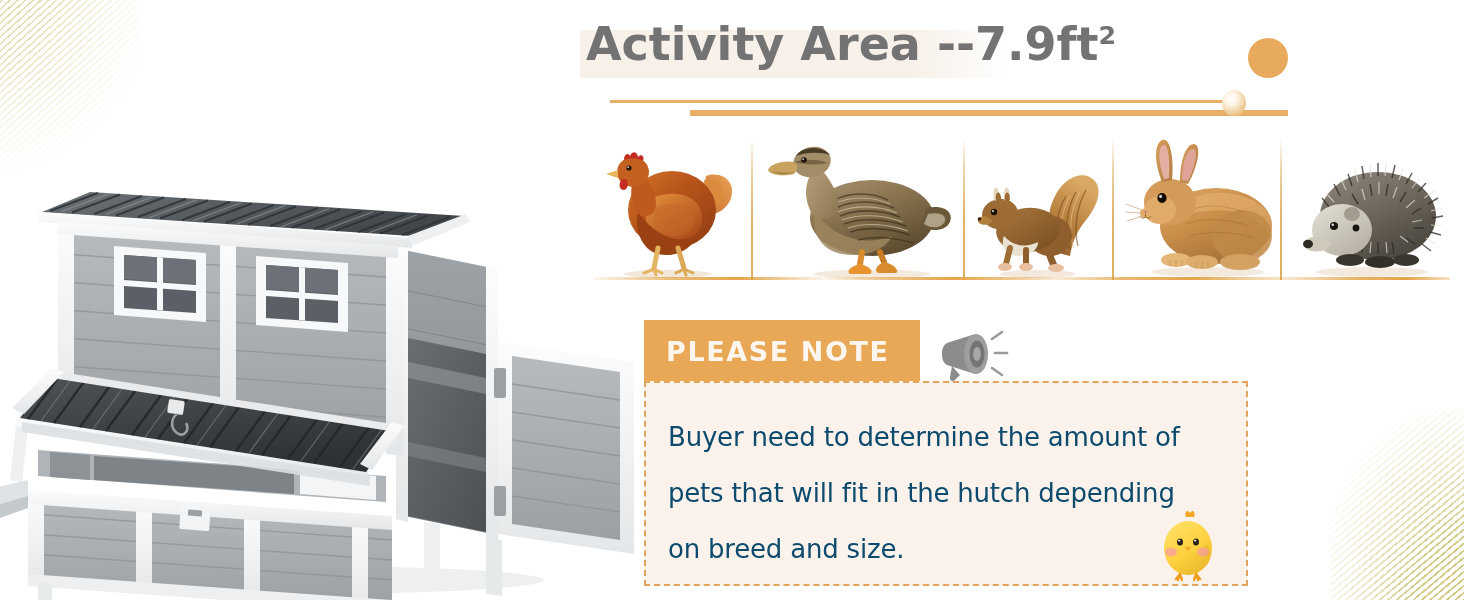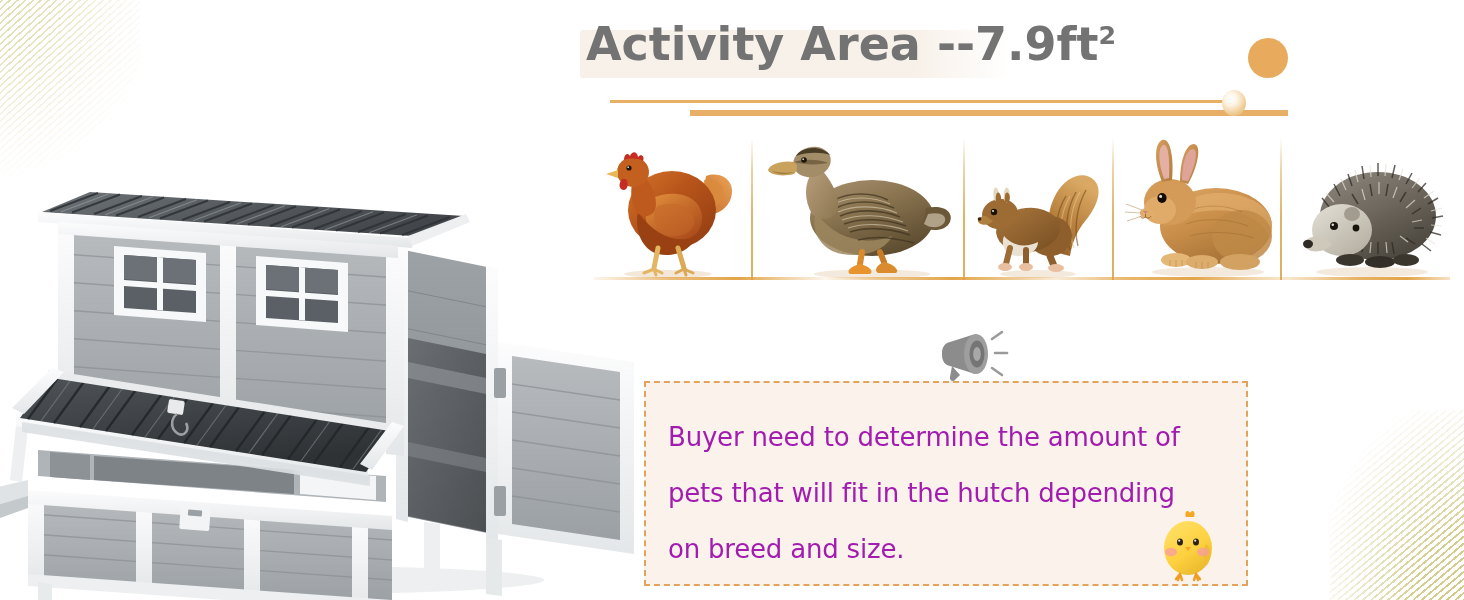--- a/index.html
+++ b/index.html
@@ -215,21 +215,21 @@
     border: 2px dashed #E2A45D;
     box-sizing: border-box;
   }
   #note-text {
     position: absolute;
     left: 22px;
     top: 26px;
     width: 545px;
     font-size: 26px;
     line-height: 56px;
-    color: #a21caf;
+    color: #0c4a6e;
     font-family: "DejaVu Sans", sans-serif;
     letter-spacing: -0.2px;
   }
   #chick-icon {
     position: absolute;
     right: 26px;
     bottom: 2px;
     width: 64px;
     height: 74px;
   }
@@ -582,20 +582,23 @@
         <ellipse cx="56" cy="128" rx="14" ry="6" fill="#3A352D"></ellipse>
         <ellipse cx="86" cy="130" rx="15" ry="6" fill="#332F28"></ellipse>
         <ellipse cx="112" cy="128" rx="13" ry="6" fill="#3A352D"></ellipse>
       </svg>
     </div>
 
     <div id="strip-baseline"></div>
   </div>
 
   <div id="note-block">
+    <div id="note-tab">
+      <div id="note-tab-label">PLEASE NOTE</div>
+    </div>
     <svg id="megaphone-icon" viewBox="0 0 78 62">
       <g fill="#8C8C8C">
         <path d="M10 30 C10 24 13 20 18 19 L40 12 C45 10 49 14 49 21 L49 41 C49 48 45 52 40 50 L18 43 C13 42 10 38 10 32 Z"></path>
         <ellipse cx="44" cy="31" rx="12" ry="20" fill="#9E9E9E"></ellipse>
         <ellipse cx="45" cy="31" rx="7.5" ry="13.5" fill="#757575"></ellipse>
         <ellipse cx="45" cy="31" rx="3.8" ry="7" fill="#A8A8A8"></ellipse>
         <path d="M20 43 L18 54 C17.4 57 20 59 22.4 57.4 L28 52 Z"></path>
       </g>
       <g stroke="#9A9A9A" stroke-width="2.6" fill="none" stroke-linecap="round">
         <path d="M60 16 L70 9"></path>

